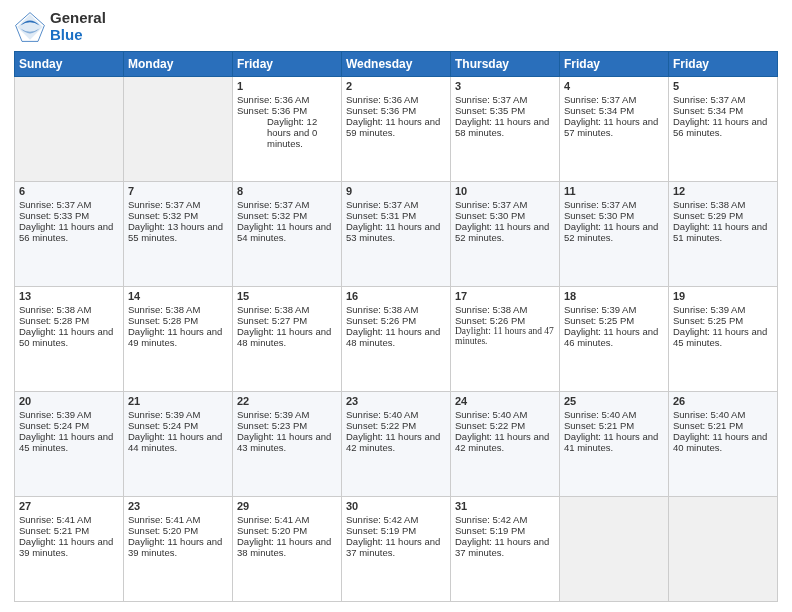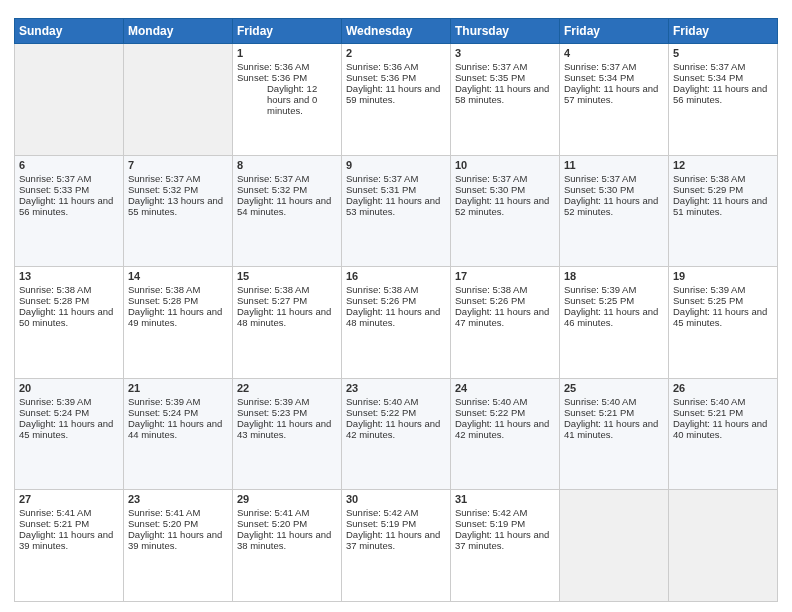--- a/index.html
+++ b/index.html
@@ -95,20 +95,32 @@
     }
     .cell-empty {
       background: #f0f0f0 !important;
     }
   </style>
 </head>
 <body>
 
 <div class="page">
   <div class="header">
+    <div class="logo">
+      <svg class="logo-icon" viewBox="0 0 40 40" xmlns="http://www.w3.org/2000/svg">
+        <polygon points="20,4 36,20 20,36 4,20" fill="#2a6fbb" opacity="0.15"></polygon>
+        <polygon points="20,2 38,18 30,38 10,38 2,18" fill="none" stroke="#2a6fbb" stroke-width="1"></polygon>
+        <path d="M8 18 Q20 6 32 18 Q20 10 8 18Z" fill="#2a6fbb"></path>
+        <path d="M8 22 Q20 34 32 22 Q20 30 8 22Z" fill="#2a6fbb" opacity="0.5"></path>
+      </svg>
+      <div class="logo-text">
+        <span class="logo-general">General</span>
+        <span class="logo-blue">Blue</span>
+      </div>
+    </div>
   </div>
 
   <table class="calendar">
     <thead>
       <tr>
       <th>Sunday</th>
           <th>Monday</th>
           <th>Friday</th>
           <th>Wednesday</th>
           <th>Thursday</th>
@@ -217,21 +229,21 @@
           <td>
             <span class="day-number">16</span>
             <span style="display: block;">Sunrise: 5:38 AM</span>
             <span style="display: block;">Sunset: 5:26 PM</span>
             <span style="display: block;">Daylight: 11 hours and 48 minutes.</span>
           </td>
           <td>
             <span class="day-number">17</span>
             <span style="display: block;">Sunrise: 5:38 AM</span>
             <span style="display: block;">Sunset: 5:26 PM</span>
-            <span style="display: block;">Daylight: 11 hours and 47 minutes.</span>
+            <span style="display: block; font-family: Liberation Serif, serif;">Daylight: 11 hours and 47 minutes.</span>
           </td>
           <td>
             <span class="day-number">18</span>
             <span style="display: block;">Sunrise: 5:39 AM</span>
             <span style="display: block;">Sunset: 5:25 PM</span>
             <span style="display: block;">Daylight: 11 hours and 46 minutes.</span>
           </td>
           <td>
             <span class="day-number">19</span>
             <span style="display: block;">Sunrise: 5:39 AM</span>

